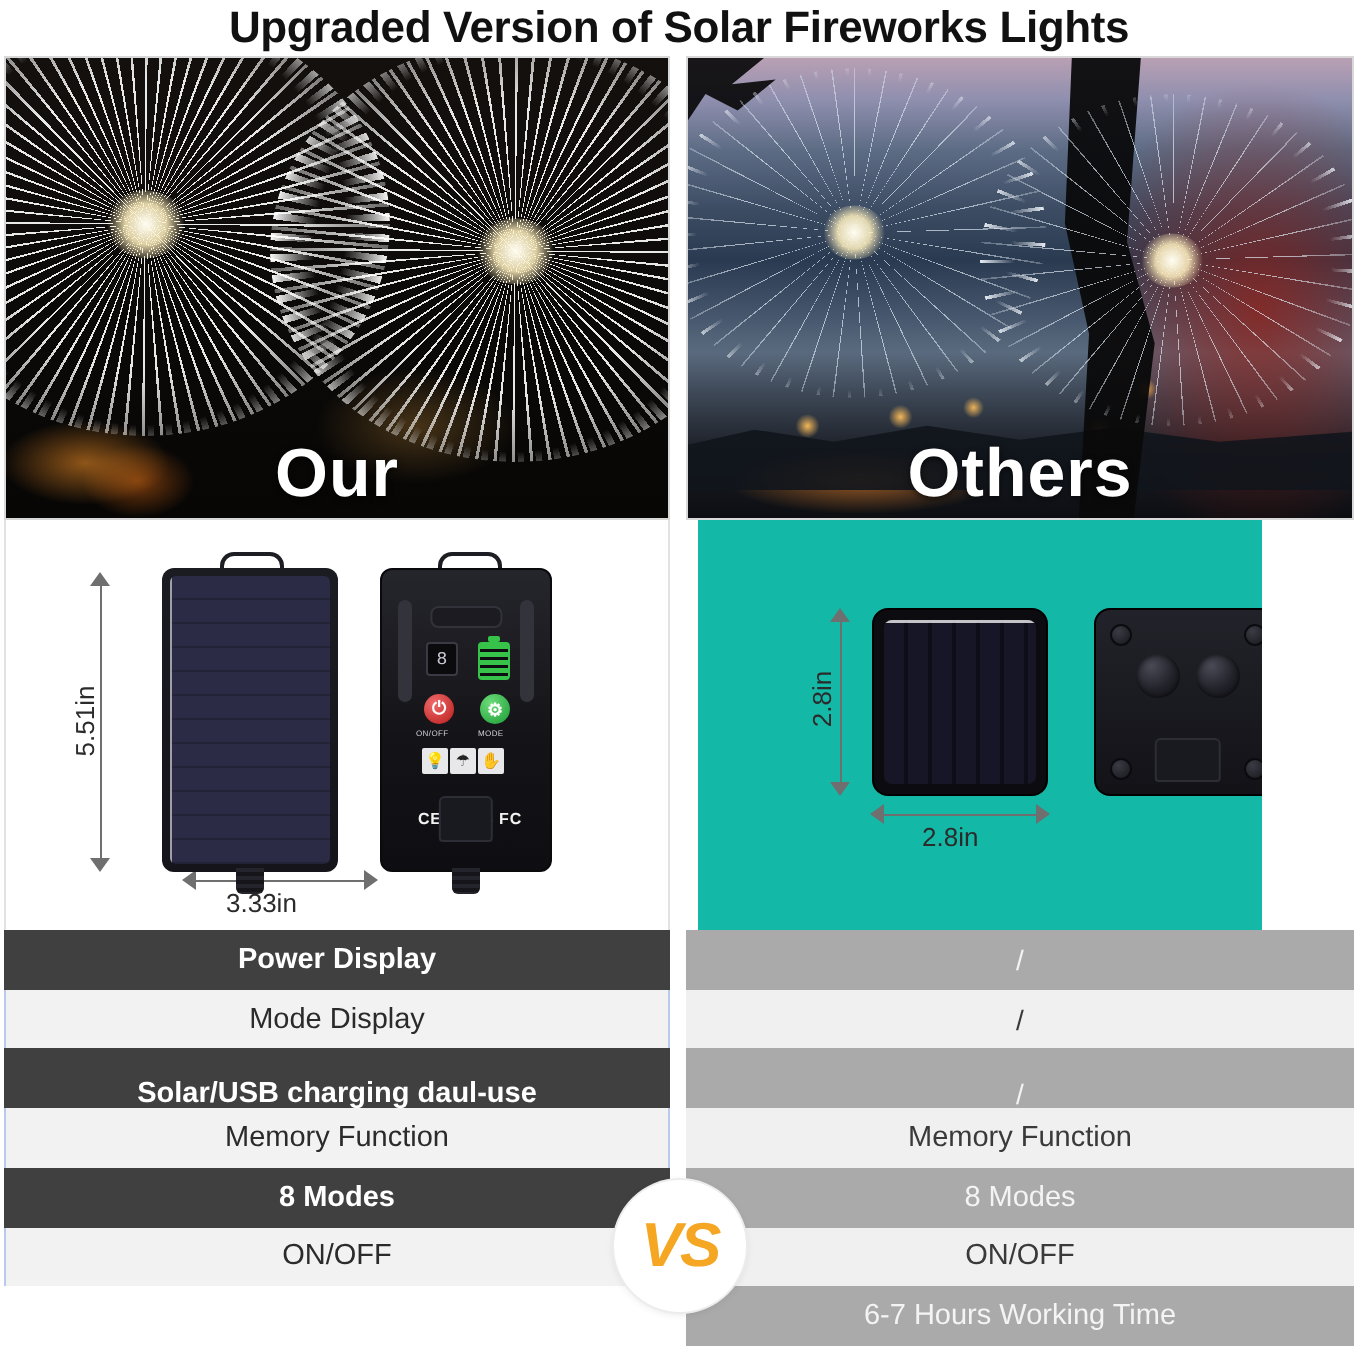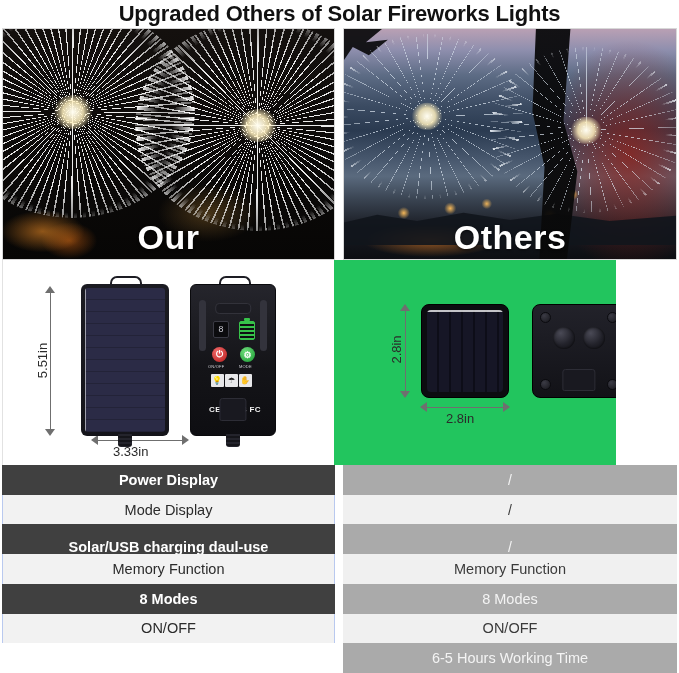--- a/index.html
+++ b/index.html
@@ -122,21 +122,21 @@
     text-shadow: 0 1px 3px rgba(0,0,0,.65);
   }
   .photo.right .photo-label { text-align:center; }
 
   
   .spec-band { position:absolute; left:0; top:260px; width:679px; height:205px; }
   .spec {
     position:absolute; top:0; height:205px; box-sizing:border-box; overflow:hidden;
   }
   .spec.left  { left:2px;   width:333px; background:#ffffff; border-left:1px solid #e2e2e2; border-right:1px solid #e2e2e2; }
-  .spec.right { left:334px; width:282px; background:#22c55e; }
+  .spec.right { left:349px; width:282px; background:#14b8a6; }
 
   
   .dim-v, .dim-h { position:absolute; }
   .dim-v { width:11px; }
   .dim-v .line { position:absolute; left:5px; top:6px; bottom:6px; width:1px; background:#6f6f6f; }
   .dim-v .ah { position:absolute; left:0; width:0; height:0; border-left:5px solid transparent; border-right:5px solid transparent; }
   .dim-v .ah.top { top:0; border-bottom:7px solid #6f6f6f; }
   .dim-v .ah.bot { bottom:0; border-top:7px solid #6f6f6f; }
   .dim-h { height:11px; }
   .dim-h .line { position:absolute; top:5px; left:6px; right:6px; height:1px; background:#6f6f6f; }
@@ -246,21 +246,21 @@
                    border-left:1px solid #b9c9ef; border-right:1px solid #b9c9ef; }
   .cell.right.on  { background:#aaaaaa; color:#f4f4f4; }
   .cell.right.off { background:#f0f0f0; color:#3a3a3a; }
   .cell.slash { font-size:14px; }
 </style>
 </head>
 <body>
 
 <div class="page">
 
-  <div class="title">Upgraded Others of Solar Fireworks Lights</div>
+  <div class="title">Upgraded Version of Solar Fireworks Lights</div>
 
   <div class="photo-band">
 
     <div class="photo left">
       <div class="photo-inner">
         <div class="scene-ours"></div>
 
         <div class="burst" style="left:-16%; top:-10%; width:74%; height:92%;">
           <div class="spokes"></div>
             <div class="tips"></div>
@@ -376,20 +376,21 @@
         <div class="screw" style="right:7px; top:7px;"></div>
         <div class="screw" style="left:7px;  bottom:7px;"></div>
         <div class="screw" style="right:7px; bottom:7px;"></div>
         <div class="dome" style="left:20px; top:22px;"></div>
         <div class="dome" style="left:50px; top:22px;"></div>
         <div class="sq-port"></div>
       </div>
 
     </div>
 
+    <div class="vs-badge">VS</div>
   </div>
 
   <div class="table">
       <div class="trow" style="top: 0px; height: 29.7143px;">
         <div class="cell left on">Power Display</div>
         <div class="cell right on slash">/</div>
       </div>
       <div class="trow" style="top: 29.7143px; height: 29.7143px;">
         <div class="cell left off">Mode Display</div>
         <div class="cell right off slash">/</div>
@@ -404,17 +405,17 @@
       </div>
       <div class="trow" style="top: 118.857px; height: 29.7143px;">
         <div class="cell left on">8 Modes</div>
         <div class="cell right on">8 Modes</div>
       </div>
       <div class="trow" style="top: 148.571px; height: 29.7143px;">
         <div class="cell left off">ON/OFF</div>
         <div class="cell right off">ON/OFF</div>
       </div>
       <div class="trow" style="top: 178.286px; height: 29.7143px;">
-        <div class="cell right on">6-5 Hours Working Time</div>
+        <div class="cell right on">6-7 Hours Working Time</div>
       </div>
     </div>
 
 </div>
 
 </body></html>

